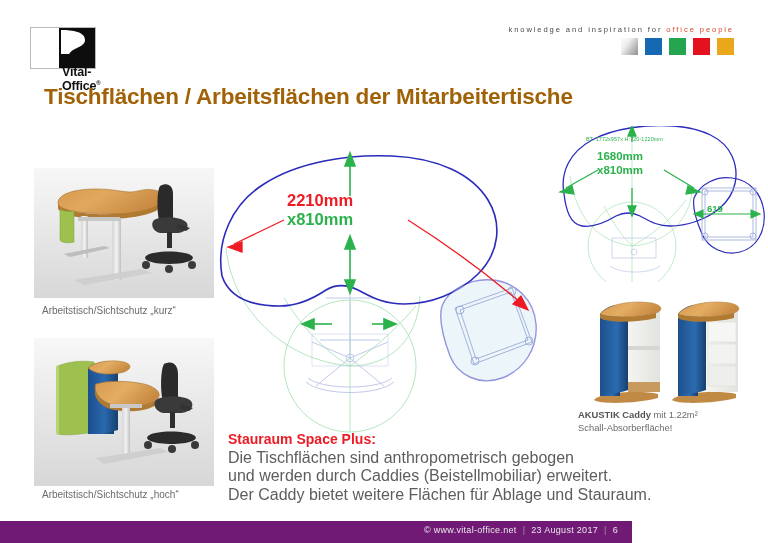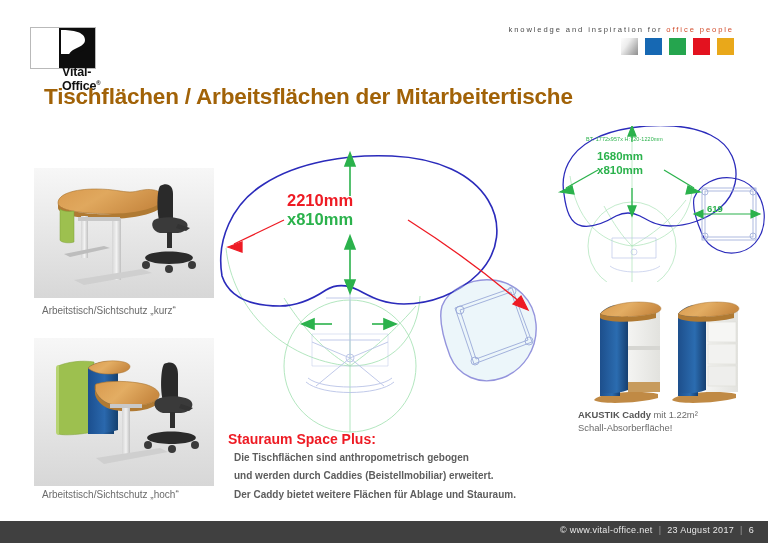--- a/index.html
+++ b/index.html
@@ -50,24 +50,24 @@
   .dim-main{left:287px;top:191px;font-size:16.5px;}
   .dim-red{color:#ee1b24;}
   .dim-green{color:#2bb24c;}
   .dim-mini{left:597px;top:150px;font-size:11.5px;line-height:13.5px;}
   .dim-tiny{position:absolute;left:586px;top:136px;font-size:5.4px;color:#2bb24c;white-space:nowrap;letter-spacing:.1px;}
   .dim-619{position:absolute;left:707px;top:203px;font-size:9.5px;color:#2bb24c;font-weight:bold;}
 
   
   .bottom-text{position:absolute;left:228px;top:430px;line-height:18.5px;}
   .bt-head{font-size:14px;font-weight:bold;color:#ee1b24;}
-  .bt-line{font-size:10px;font-weight:bold;color:#5d5d5d;margin-left:6px;}
-
-  
-  .footer{position:absolute;left:0;bottom:0;width:768px;height:22px;background:#404040;}
+  .bt-line{font-size:16px;font-weight:normal;color:#5d5d5d;}
+
+  
+  .footer{position:absolute;left:0;bottom:0;width:632px;height:22px;background:#701a75;}
   .footer-inner{position:absolute;right:14px;top:4px;font-size:9px;color:#e8e8e8;letter-spacing:.3px;white-space:nowrap;}
   .footer-sep{color:#9a9a9a;padding:0 6px;}
 </style>
 </head>
 <body>
 
 <div class="slide">
 
   <div class="logo-box">
     <svg class="logo-mark" viewBox="0 0 64 40">

